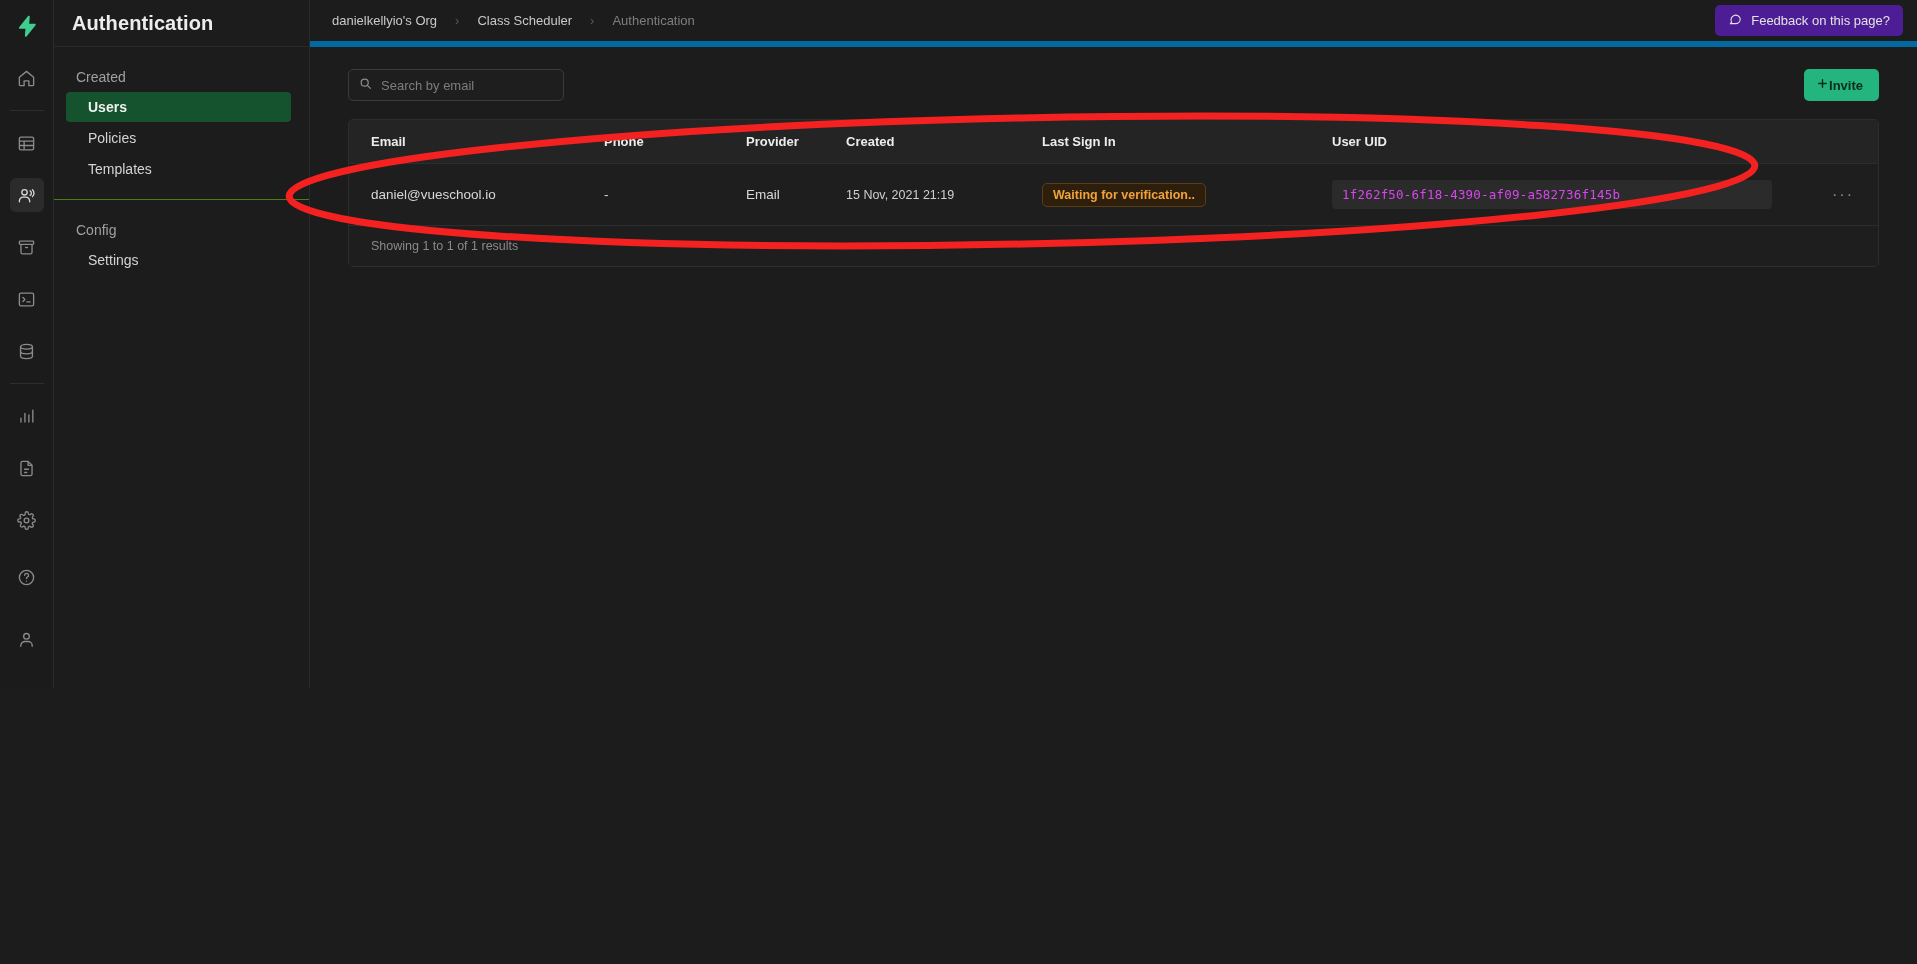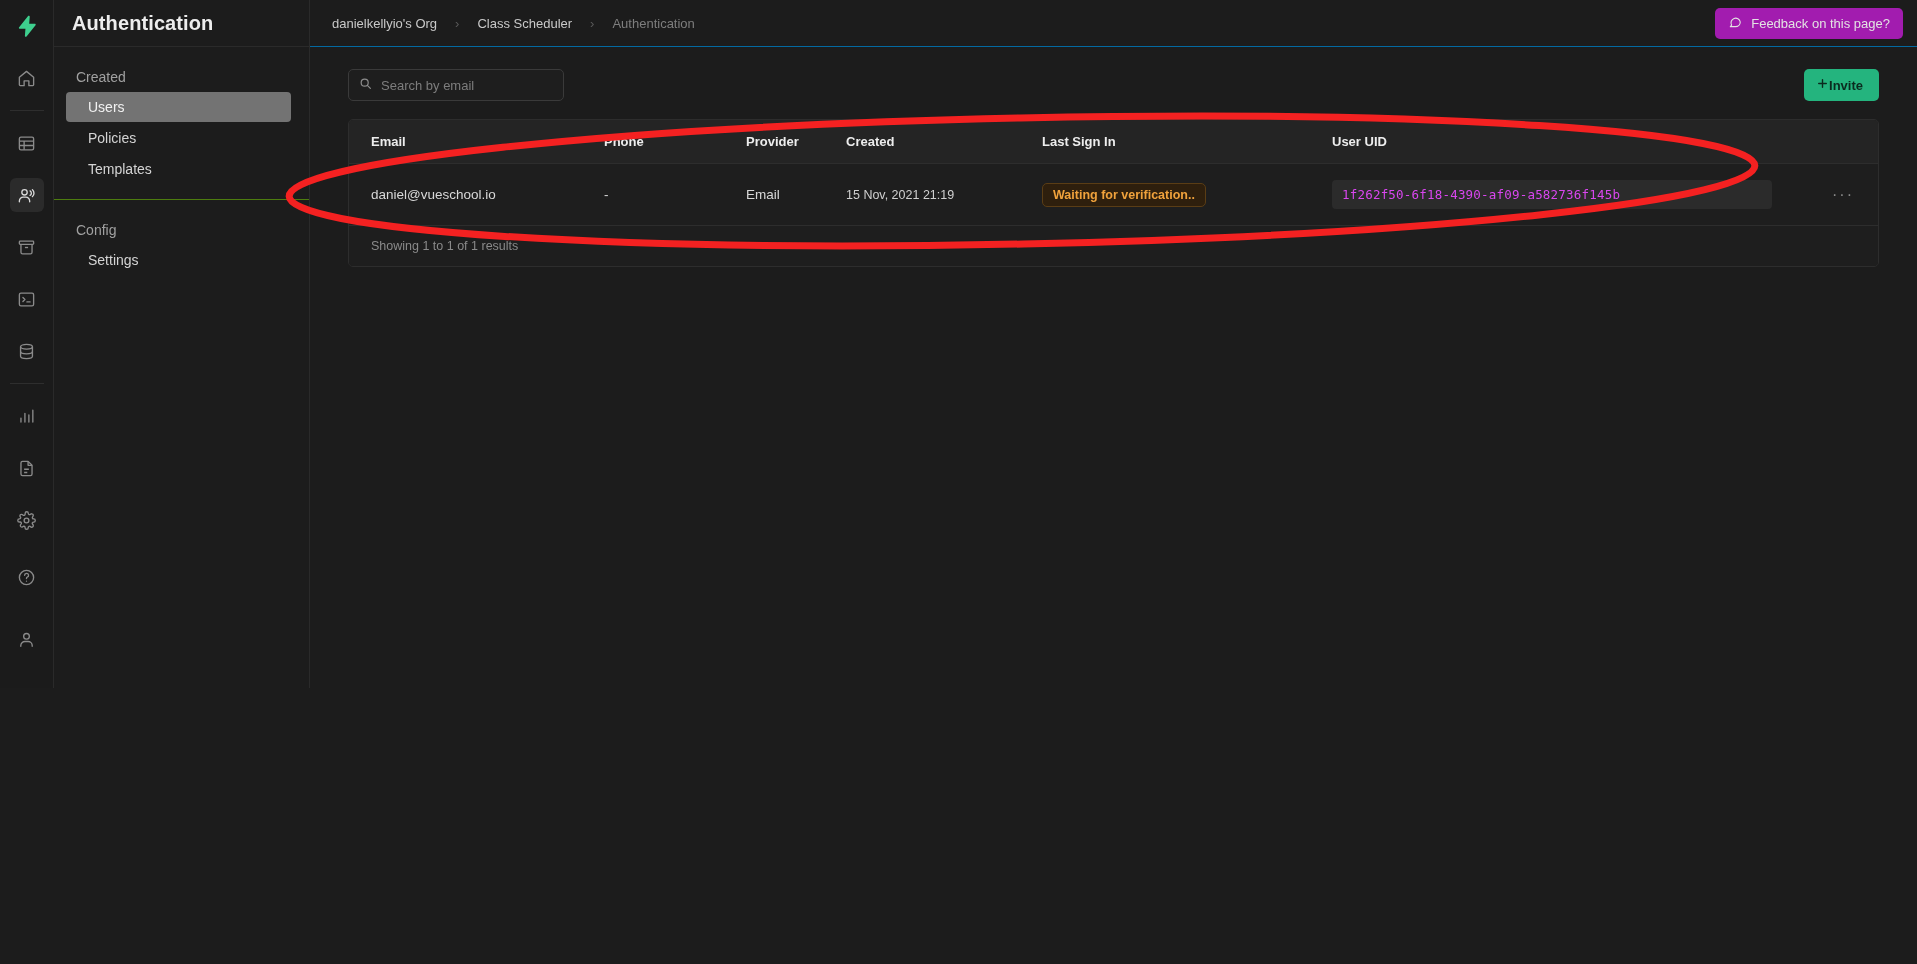--- a/index.html
+++ b/index.html
@@ -49,37 +49,37 @@
   .sb-section + .sb-section { border-top: 1px solid #4d7c0f; }
   .sb-label {
     font-size: 14px; color: #a0a0a0; padding: 6px 18px 6px 22px;
   }
   .sb-item {
     font-size: 14px; color: #d4d4d4;
     padding: 7px 18px 7px 22px;
     margin: 1px 18px 1px 12px;
     border-radius: 4px;
   }
-  .sb-item.active { background: #737373; color: #f1f1f1; }
+  .sb-item.active { background: #14532d; color: #f1f1f1; font-weight: bold; }
 
   
   .main { flex: 1 1 auto; height: 100%; display: flex; flex-direction: column; min-width: 0; background:#1c1c1c; }
   .topbar {
     height: 47px; flex: 0 0 47px;
-    border-bottom: 1px solid #0369a1;
+    border-bottom: 6px solid #0369a1;
     display: flex; align-items: center; justify-content: space-between;
     padding: 0 14px 0 22px;
   }
   .crumbs { display: flex; align-items: center; gap: 0; }
   .crumb { font-size: 13px; color: #c9c9c9; }
   .crumb.muted { color: #7e7e7e; }
   .crumb-sep { color: #5a5a5a; font-size: 13px; padding: 0 18px; }
   .feedback-btn {
     display: flex; align-items: center; gap: 9px;
-    background: #a21caf; border-radius: 5px;
+    background: #4c1d95; border-radius: 5px;
     padding: 7px 13px; font-size: 13px; color: #e3e3e3;
   }
 
   
   .content { flex: 1 1 auto; padding: 22px 38px 0 38px; overflow: hidden; }
   .toolbar { display: flex; justify-content: space-between; margin-bottom: 18px; }
   .search-wrap {
     width: 216px; height: 32px;
     background: #1e1e1e; border: 1px solid #3a3a3a; border-radius: 5px;
     display: flex; align-items: center; gap: 9px; padding: 0 10px;

